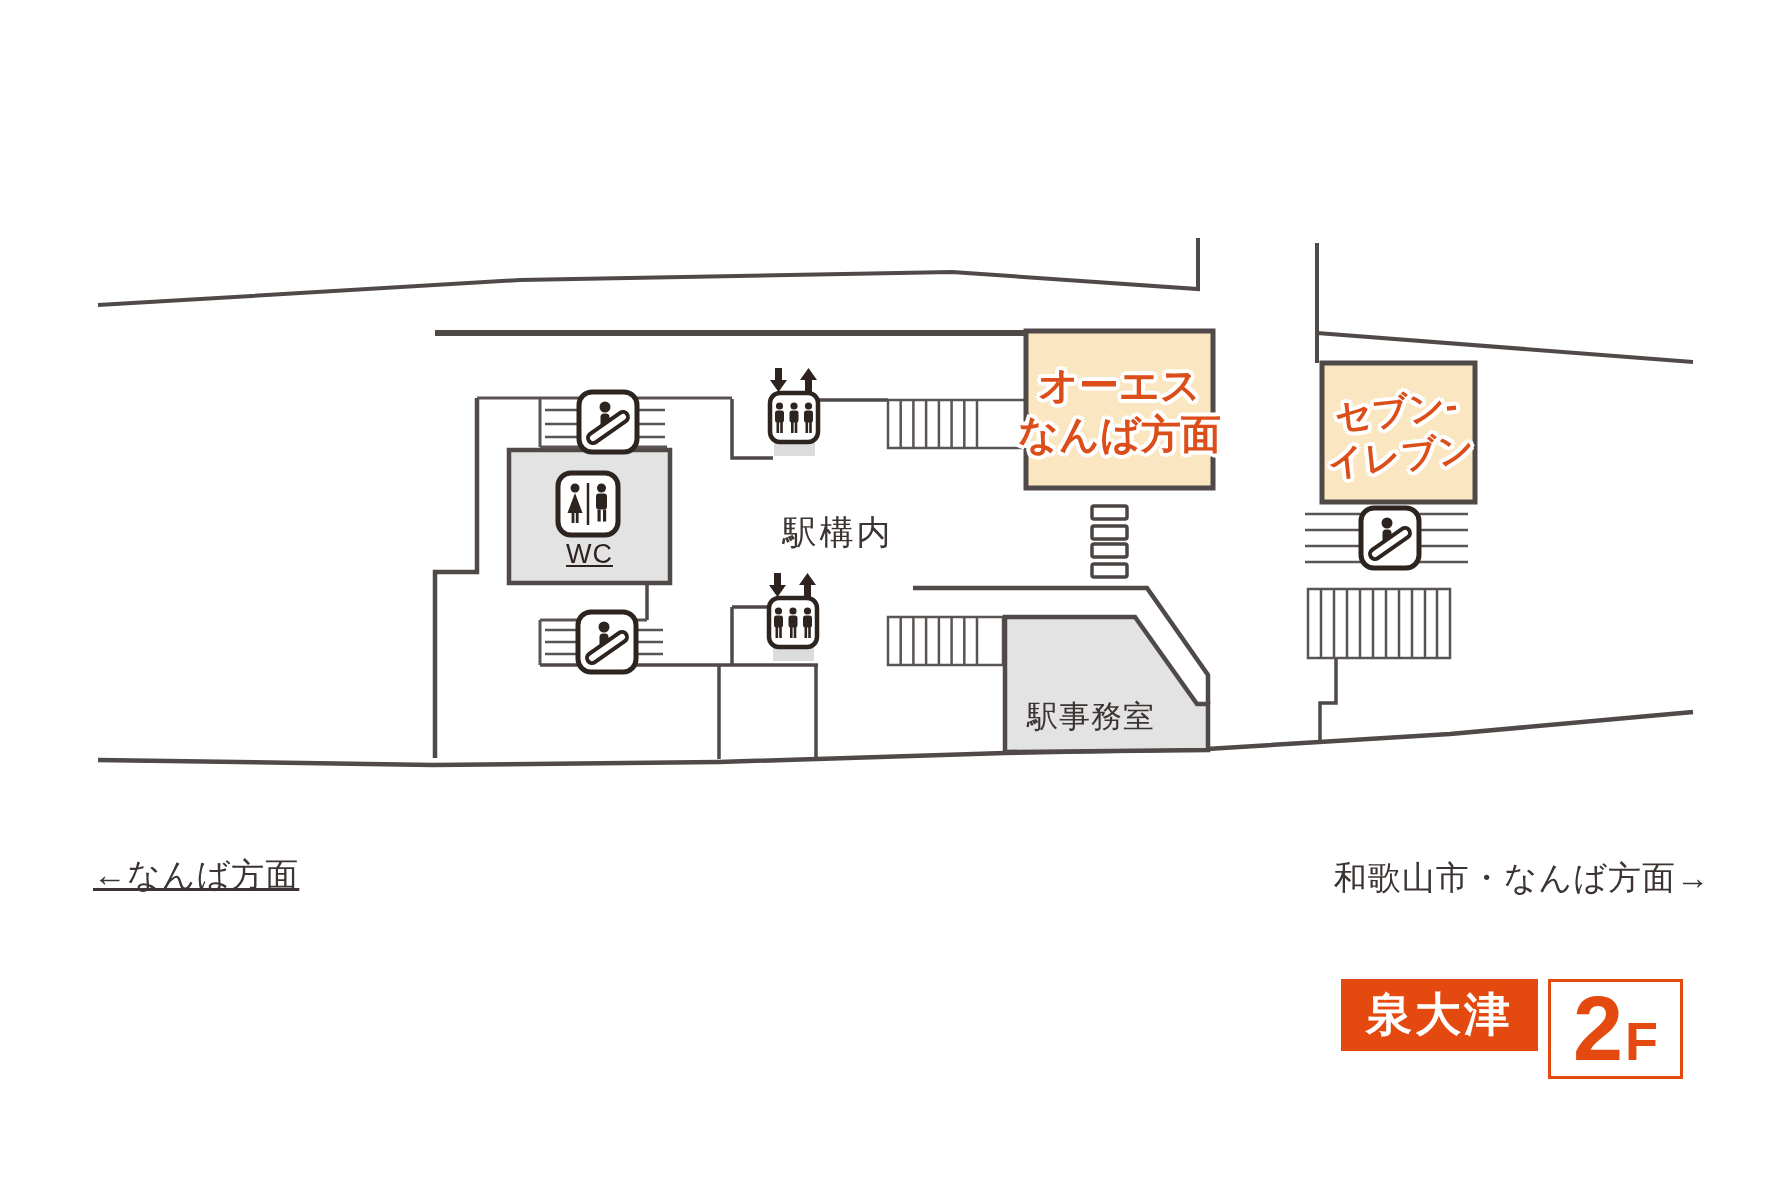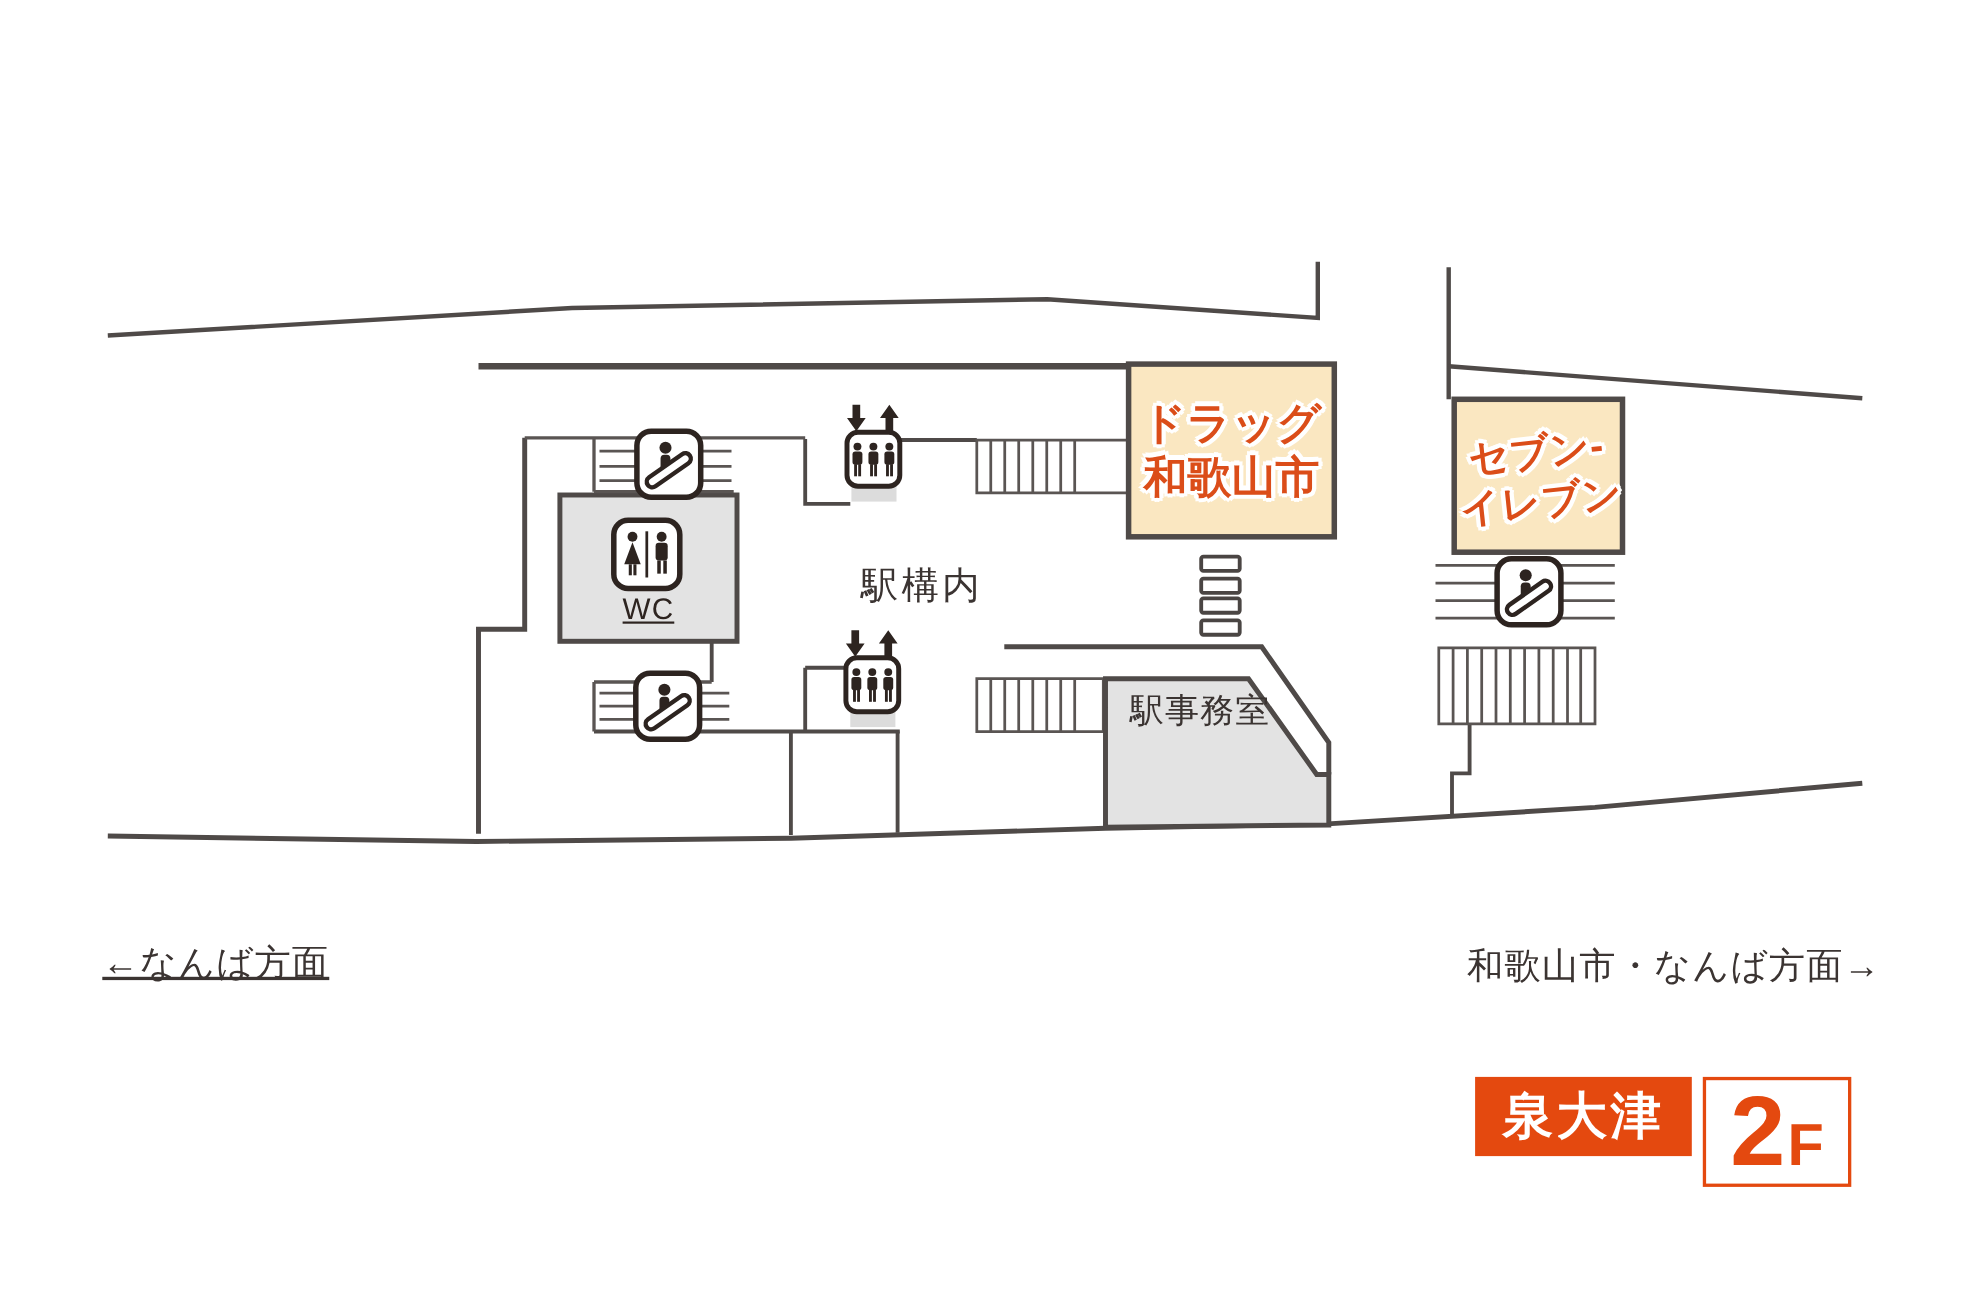--- a/index.html
+++ b/index.html
@@ -166,31 +166,31 @@
       <use href="#g-esc" x="1361" y="508"></use>
     </g>
 
     <use href="#g-elev" x="770" y="368"></use>
     <use href="#g-elev" x="769" y="573"></use>
 
     <use href="#g-wcicon" x="558" y="473"></use>
   </svg>
 
   <div class="ovl center-box shop-label shop-label-1">
-    <span>ドラッグ</span>
-    <span>和歌山市</span>
+    <span>オーエス</span>
+    <span>なんば方面</span>
   </div>
   <div class="ovl center-box shop-label shop-label-2">
     <span>セブン-</span>
     <span>イレブン</span>
   </div>
 
   <div class="ovl center-box concourse-label" style="left:738px;top:512px;width:200px;height:42px;">駅構内</div>
 
-  <div class="ovl center-box office-label" style="left:1003px;top:627px;width:176px;height:38px;font-family:Liberation Serif, serif;">駅事務室</div>
+  <div class="ovl center-box office-label" style="left:1003px;top:698px;width:176px;height:38px;font-family:Liberation Serif, serif;">駅事務室</div>
 
   <div class="ovl center-box wc-label" style="left:509px;top:538px;width:161px;height:32px;text-decoration:underline;">WC</div>
 
   <div class="ovl dir-label" style="left:93px;top:853px;text-decoration:underline;">←なんば方面</div>
 
   <div class="ovl dir-label" style="right:80px;top:856px;">和歌山市・なんば方面→</div>
 
   <div class="ovl center-box badge-station">
     <span>泉大津</span>
   </div>

